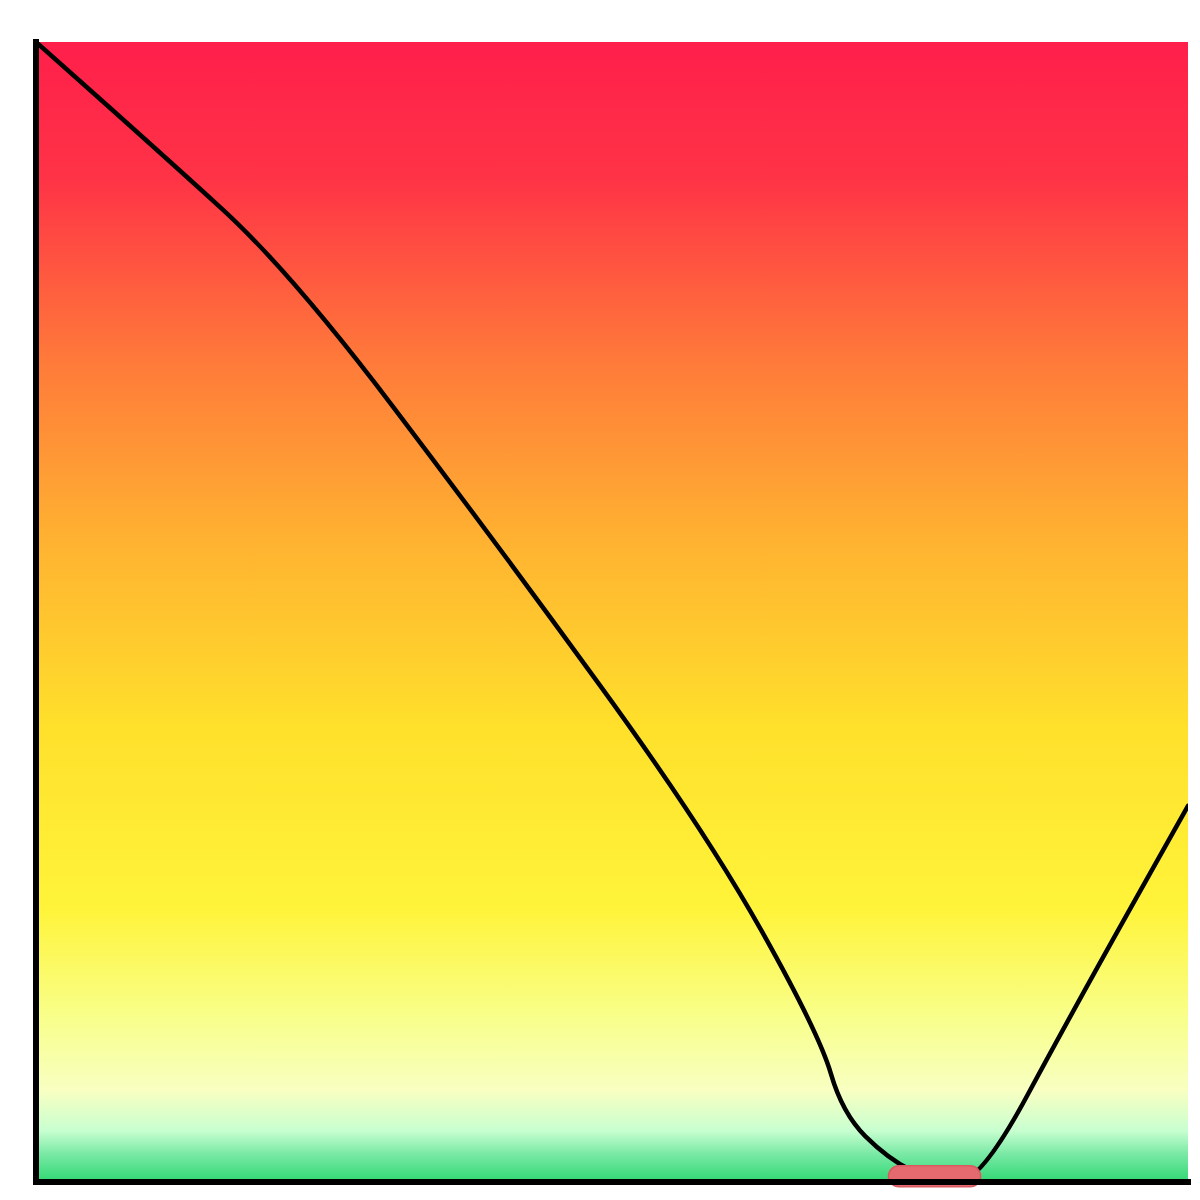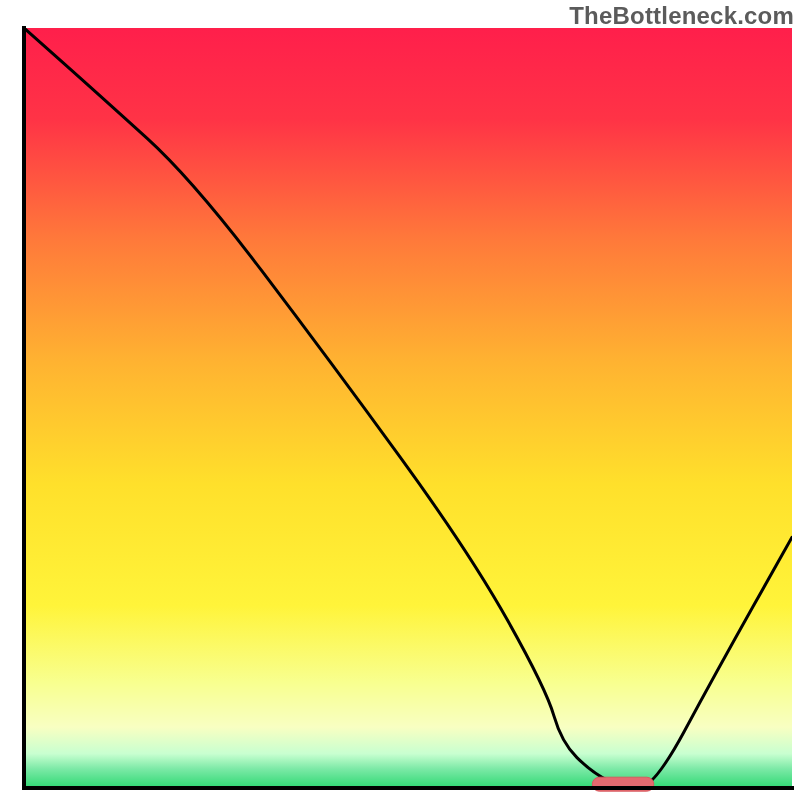--- a/index.html
+++ b/index.html
@@ -54,14 +54,13 @@
 
     <rect id="plot-bg" fill="url(#bg-grad)" x="24" y="28" width="768" height="760"></rect>
 
     <path id="curve" fill="none" stroke-width="3" stroke-linejoin="round" stroke-linecap="round" clip-path="url(#plot-clip)" stroke="#000000" d="M 24 28 Q 24 28 62.400000000000006 62.19999999999999 Q 100.80000000000001 96.39999999999998 146.88 138.2 Q 192.96 180 262.08000000000004 271.2 Q 331.20000000000005 362.4 400.32 457.4 Q 469.43999999999994 552.4 507.84 620.8 Q 546.24 689.2 553.92 715.8 Q 561.5999999999999 742.4 576.9599999999999 757.5999999999999 Q 592.3199999999999 772.8 607.68 780.4 Q 623.04 788 638.4 788 Q 653.76 788 684.48 731 Q 715.2 674 753.6 605.6 T 792 537.2"></path>
 
     <rect id="marker" rx="7" ry="7" height="14" x="592.3199999999999" y="777.2" width="61.440000000000055" fill="#e46a6f" stroke="#d85a60" stroke-width="1"></rect>
 
     <path id="axes" fill="none" stroke-width="4" stroke-linecap="square" stroke="#000000" d="M 24 28 L 24 788 L 792 788"></path>
   </svg>
 
-  <div class="watermark">TheBottleneck.com</div>
 </div>
 
 </body></html>

